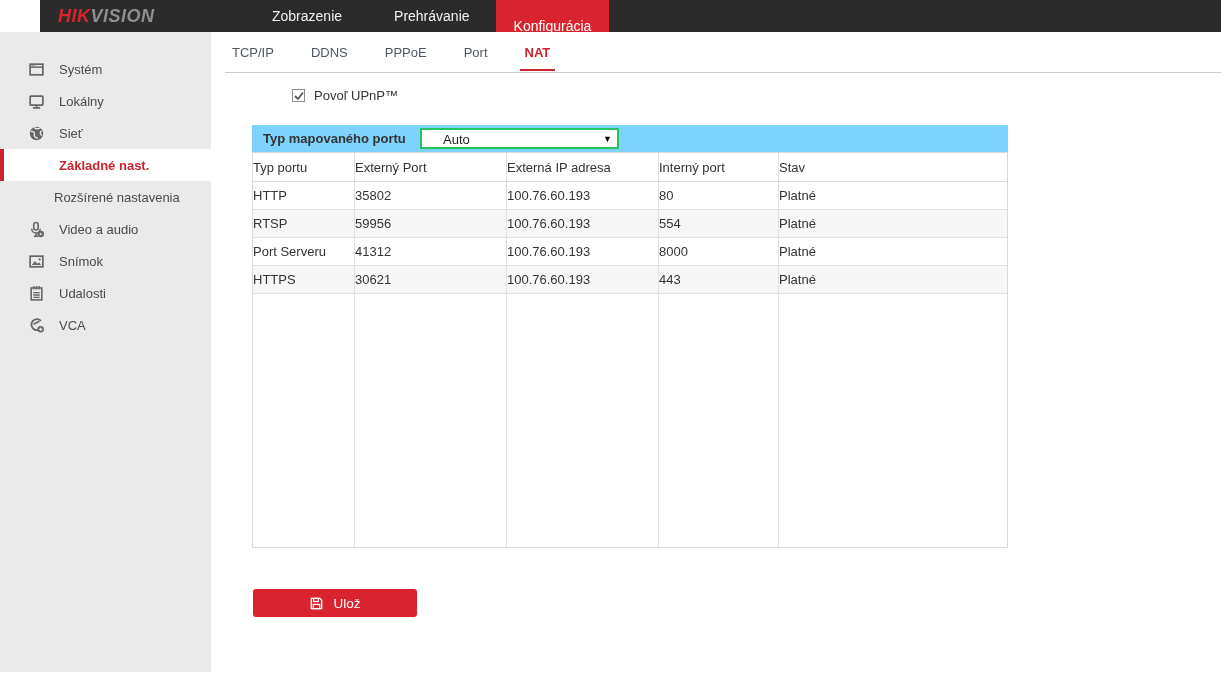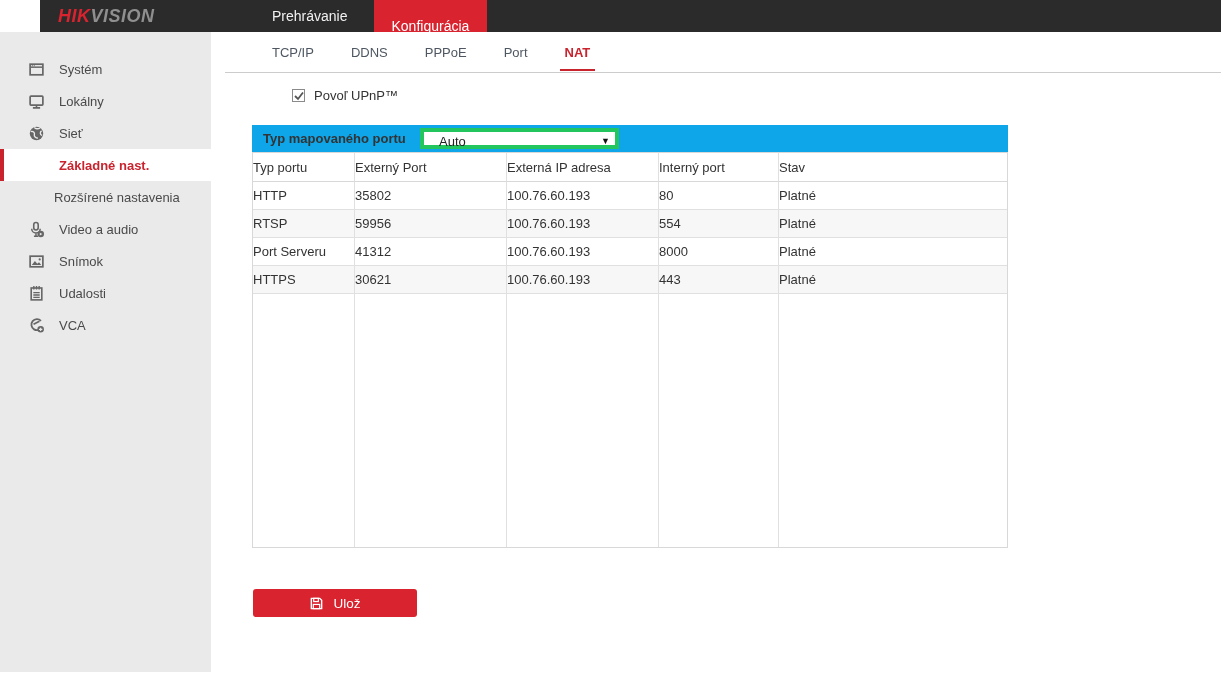--- a/index.html
+++ b/index.html
@@ -24,38 +24,38 @@
   .side-item { position:relative; height:32px; display:flex; align-items:center;
     padding-left:28px; cursor:pointer; color:#4a4a4a; font-size:13px; }
   .side-item .ic { width:17px; height:17px; margin-right:14px; flex:0 0 17px; }
   .side-item .ic svg { width:17px; height:17px; display:block; }
   .side-item.sub { padding-left:54px; }
   .side-item.active { background:#fff; color:#c9232e; font-weight:bold;
     border-left:4px solid #c9232e; padding-left:55px; }
 
   
   .content { position:absolute; left:211px; top:32px; width:1010px; height:647px; background:#fff; }
-  .tabs { position:absolute; left:16px; top:13px; display:flex;margin-left:40px; }
+  .tabs { position:absolute; left:16px; top:13px; display:flex; }
   .tab { font-size:13px; color:#4e5761; margin-right:27px; padding:0 5px 9px 5px; cursor:pointer; }
   .tab.active { color:#c9232e; font-weight:bold; border-bottom:2px solid #c9232e; }
   .tabs-divider { position:absolute; left:14px; top:40px; right:0; height:1px; background:#ccc; }
 
   .checkbox-row { position:absolute; left:56px; top:56px; display:flex; align-items:center;padding-left:25px; }
   .checkbox { width:13px; height:13px; background:#fff; border:1px solid #8a8a8a;
     position:relative; cursor:pointer; }
   .checkbox svg { position:absolute; left:0px; top:0px; width:12px; height:12px; display:none; }
   .checkbox.checked svg { display:block; }
   .checkbox-label { margin-left:9px; font-size:13px; color:#333; }
 
-  .option-row { position:absolute; left:41px; top:93px; width:756px; height:27px; background:#0ea5e9; }
+  .option-row { position:absolute; left:41px; top:93px; width:756px; height:27px; background:#7dd3fc; }
   .option-label { position:absolute; left:11px; top:0; line-height:27px;
     font-size:13px; font-weight:bold; color:#333; }
   .select { position:absolute; left:168px; top:3px; width:199px; height:21px; background:#fff;
-    border:4px solid #22c55e; font-size:13px; color:#222; line-height:19px;
-    padding-left:15px; cursor:pointer; }
+    border:2px solid #22c55e; font-size:13px; color:#222; line-height:19px;
+    padding-left:21px; cursor:pointer; }
   .select .arrow { position:absolute; right:5px; top:0; line-height:19px; font-size:9px; color:#111; }
 
   
   .table { position:absolute; left:41px; top:120px; width:756px; border:1px solid #d8d8d8; background:#fff; }
   .trow { display:grid; grid-template-columns:102px 152px 152px 120px 1fr; }
   .trow.head .tcell { height:29px; line-height:29px; border-bottom:1px solid #d8d8d8; color:#333; }
   .tcell { height:28px; line-height:28px; text-align:left; font-size:13px; color:#333;
     border-right:1px solid #e0e0e0; border-bottom:1px solid #e0e0e0; overflow:hidden; white-space:nowrap; }
   .tcell:last-child { border-right:none; }
   .trow.alt { background:#f7f7f7; }
@@ -69,20 +69,21 @@
   .save-btn svg { width:15px; height:15px; margin-right:9px; }
 </style>
 </head>
 <body>
 
 <div id="app">
 
   <div class="topbar">
     <div class="logo"><span class="hik">HIK</span><span class="vision">VISION</span></div>
     <div class="topnav">
+        <div class="nav-item">Zobrazenie</div>
         <div class="nav-item">Prehrávanie</div>
         <div class="nav-item active">Konfigurácia</div>
       </div>
   </div>
 
   <div class="sidebar">
     <div class="side-list">
         <div class="side-item">
           <span class="ic">
             <svg viewBox="0 0 16 16">

